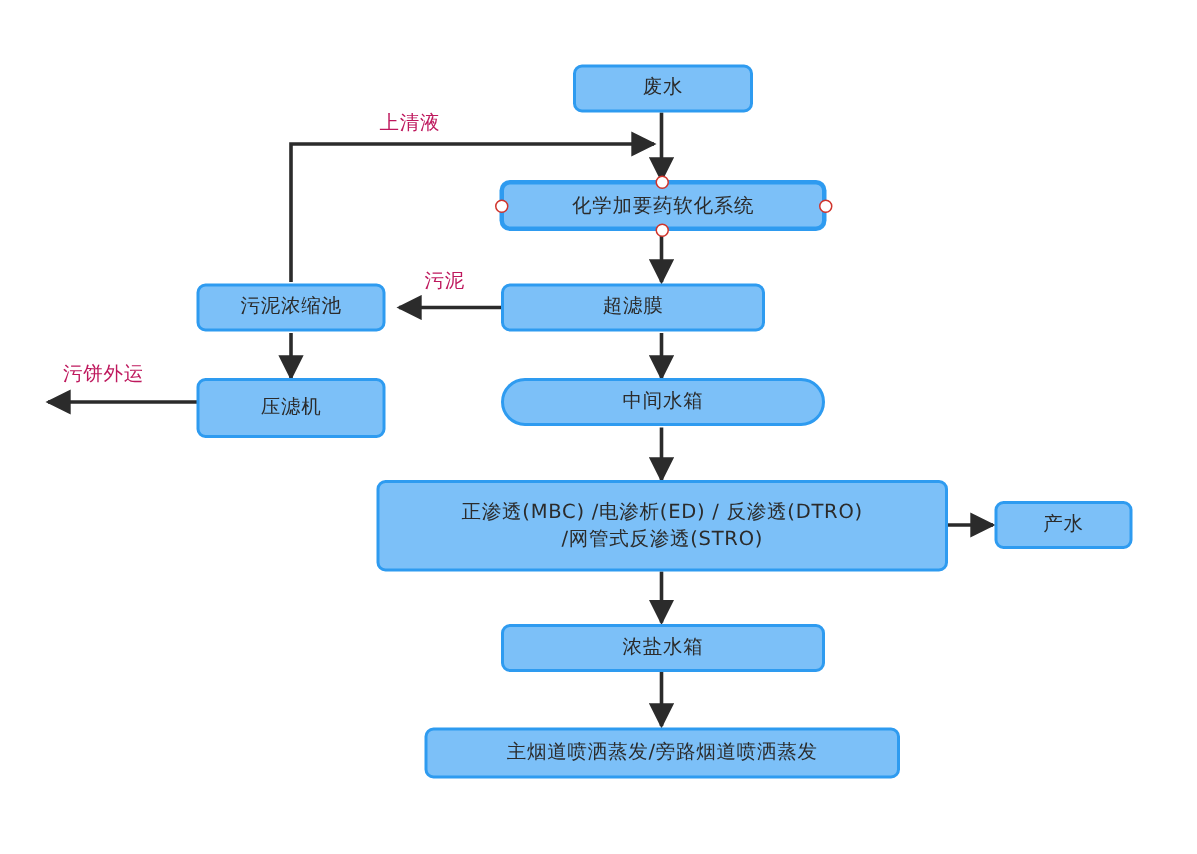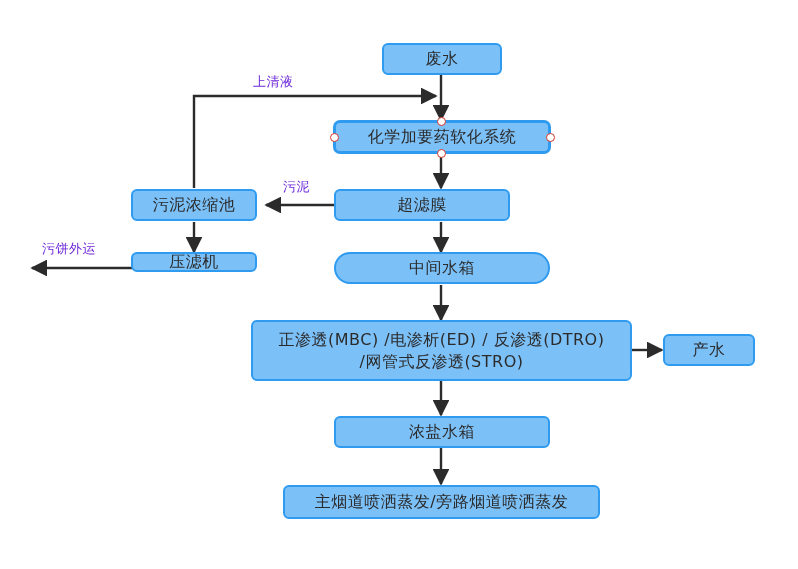--- a/index.html
+++ b/index.html
@@ -11,21 +11,21 @@
   }
   #canvas{position:relative;width:798px;height:569px;}
 
   .node{
     position:absolute;
     box-sizing:border-box;
     background:#7cc0f8;
     border:2px solid #2e9bf0;
     border-radius:6px;
     color:#2b2b2b;
-    font-size:16px;
+    font-size:13px;
     display:flex;
     align-items:center;
     justify-content:center;
     text-align:center;
     line-height:1.35;
     white-space:pre-line;
     letter-spacing:0.5px;
   }
   .node.selected{
     border-color:#2e9bf0;
@@ -37,21 +37,21 @@
     width:9px;height:9px;
     box-sizing:border-box;
     border:1.6px solid #d0342c;
     background:#ffffff;
     border-radius:50%;
     z-index:6;
   }
   .edge-label{
     position:absolute;
     font-size:13px;
-    color:#6d28d9;
+    color:#be185d;
     background:transparent;
     white-space:nowrap;
     letter-spacing:0.5px;
   }
   svg.links{
     position:absolute;
     left:0;top:0;
     width:798px;height:569px;
     pointer-events:none;
     z-index:2;
@@ -98,21 +98,21 @@
   <div class="node selected" style="left:334px;top:121px;width:216px;height:32px;">化学加要药软化系统</div>
   <div class="port" style="left:437px;top:117px;"></div>
   <div class="port" style="left:437px;top:149px;"></div>
   <div class="port" style="left:330px;top:133px;"></div>
   <div class="port" style="left:546px;top:133px;"></div>
 
   <div class="node" style="left:334px;top:189px;width:176px;height:32px;">超滤膜</div>
 
   <div class="node" style="left:131px;top:189px;width:126px;height:32px;">污泥浓缩池</div>
 
-  <div class="node" style="left:131px;top:252px;width:126px;height:20px;">压滤机</div>
+  <div class="node" style="left:131px;top:252px;width:126px;height:40px;">压滤机</div>
 
   <div class="node" style="left:334px;top:252px;width:216px;height:32px;border-radius:16px;">中间水箱</div>
 
   <div class="node" style="left:251px;top:320px;width:381px;height:61px;">正渗透(MBC) /电渗析(ED) / 反渗透(DTRO)
 /网管式反渗透(STRO)</div>
 
   <div class="node" style="left:663px;top:334px;width:92px;height:32px;">产水</div>
 
   <div class="node" style="left:283px;top:485px;width:317px;height:34px;">主烟道喷洒蒸发/旁路烟道喷洒蒸发</div>
 

